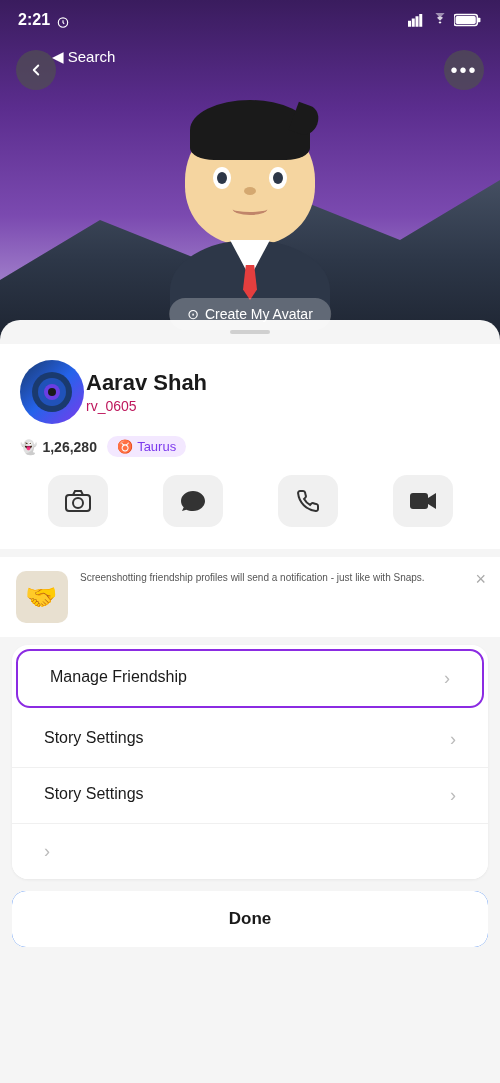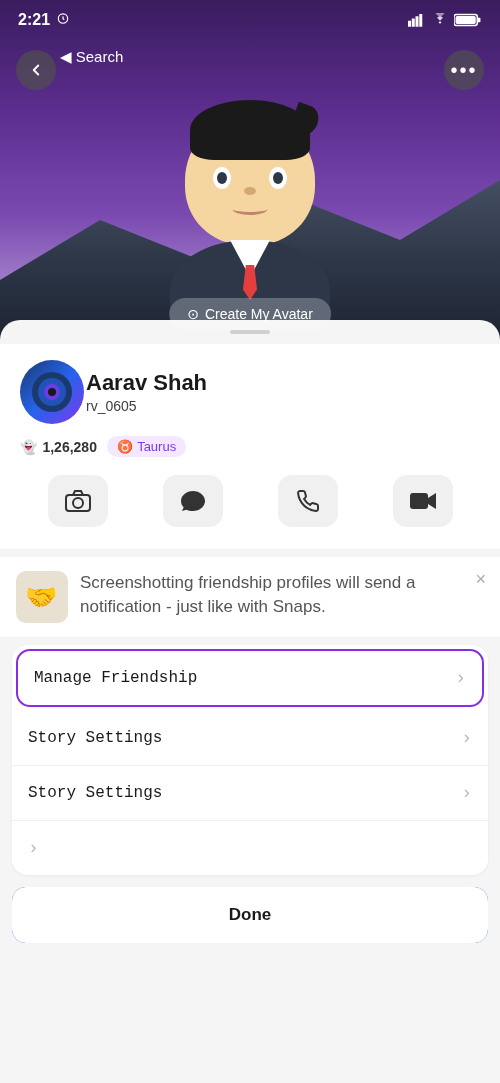--- a/index.html
+++ b/index.html
@@ -20,21 +20,21 @@
       height: 40px;
       display: flex;
       align-items: center;
       justify-content: space-between;
       padding: 0 18px;
       z-index: 100;
       color: #fff;
     }
     .status-left {
       display: flex;
-      align-items: flex-start;
+      align-items: flex-end;
       gap: 6px;
       font-size: 16px;
       font-weight: 600;
     }
     .status-right {
       display: flex;
       align-items: center;
       gap: 5px;
     }
 
@@ -186,21 +186,21 @@
       align-items: center;
       justify-content: center;
       z-index: 50;
       cursor: pointer;
     }
 
     
     .nav-search-label {
       position: absolute;
       top: 48px;
-      left: 60px;
+      left: 52px;
       color: white;
       font-size: 15px;
       font-weight: 400;
       z-index: 50;
     }
 
     
     .create-avatar-btn {
       position: absolute;
       bottom: 30px;
@@ -265,21 +265,21 @@
     }
     .profile-info { flex: 1; }
     .profile-name {
       font-size: 22px;
       font-weight: 700;
       color: #1a1a1a;
       line-height: 1.2;
     }
     .profile-username {
       font-size: 14px;
-      color: #404040;
+      color: #be185d;
       margin-top: 2px;
     }
     .profile-badges {
       display: flex;
       align-items: center;
       gap: 10px;
       margin-bottom: 18px;
     }
     .snap-score {
       display: flex;
@@ -341,21 +341,21 @@
       font-size: 26px;
     }
     .notice-text { flex: 1; }
     .notice-title {
       font-size: 15px;
       font-weight: 600;
       color: #1a1a1a;
       margin-bottom: 4px;
     }
     .notice-desc {
-      font-size: 17px;
+      font-size: 10px;
       color: #555;
       line-height: 1.4;
     }
     .notice-close {
       position: absolute;
       top: 12px;
       right: 14px;
       color: #aaa;
       font-size: 18px;
       cursor: pointer;
@@ -364,27 +364,25 @@
     
     .menu-section {
       background: white;
       border-radius: 16px;
       margin: 0 12px 12px;
       overflow: hidden;
       box-shadow: 0 1px 3px rgba(0,0,0,0.06);
     }
     .menu-item {
       display: flex;
-      align-items: center;
       justify-content: space-between;
-      padding: 17px 16px;
+      padding: 17px 32px;
       cursor: pointer;
       border-bottom: 1px solid #f0f0f0;
       background: white;
-      font-family: Liberation Mono, monospace;
     }
     .menu-item:last-child { border-bottom: none; }
     .menu-item.active {
       border: 2.5px solid #8b2be2;
       border-radius: 14px;
       margin: 4px;
     }
     .menu-item-left {
       display: flex;
       flex-direction: column;

